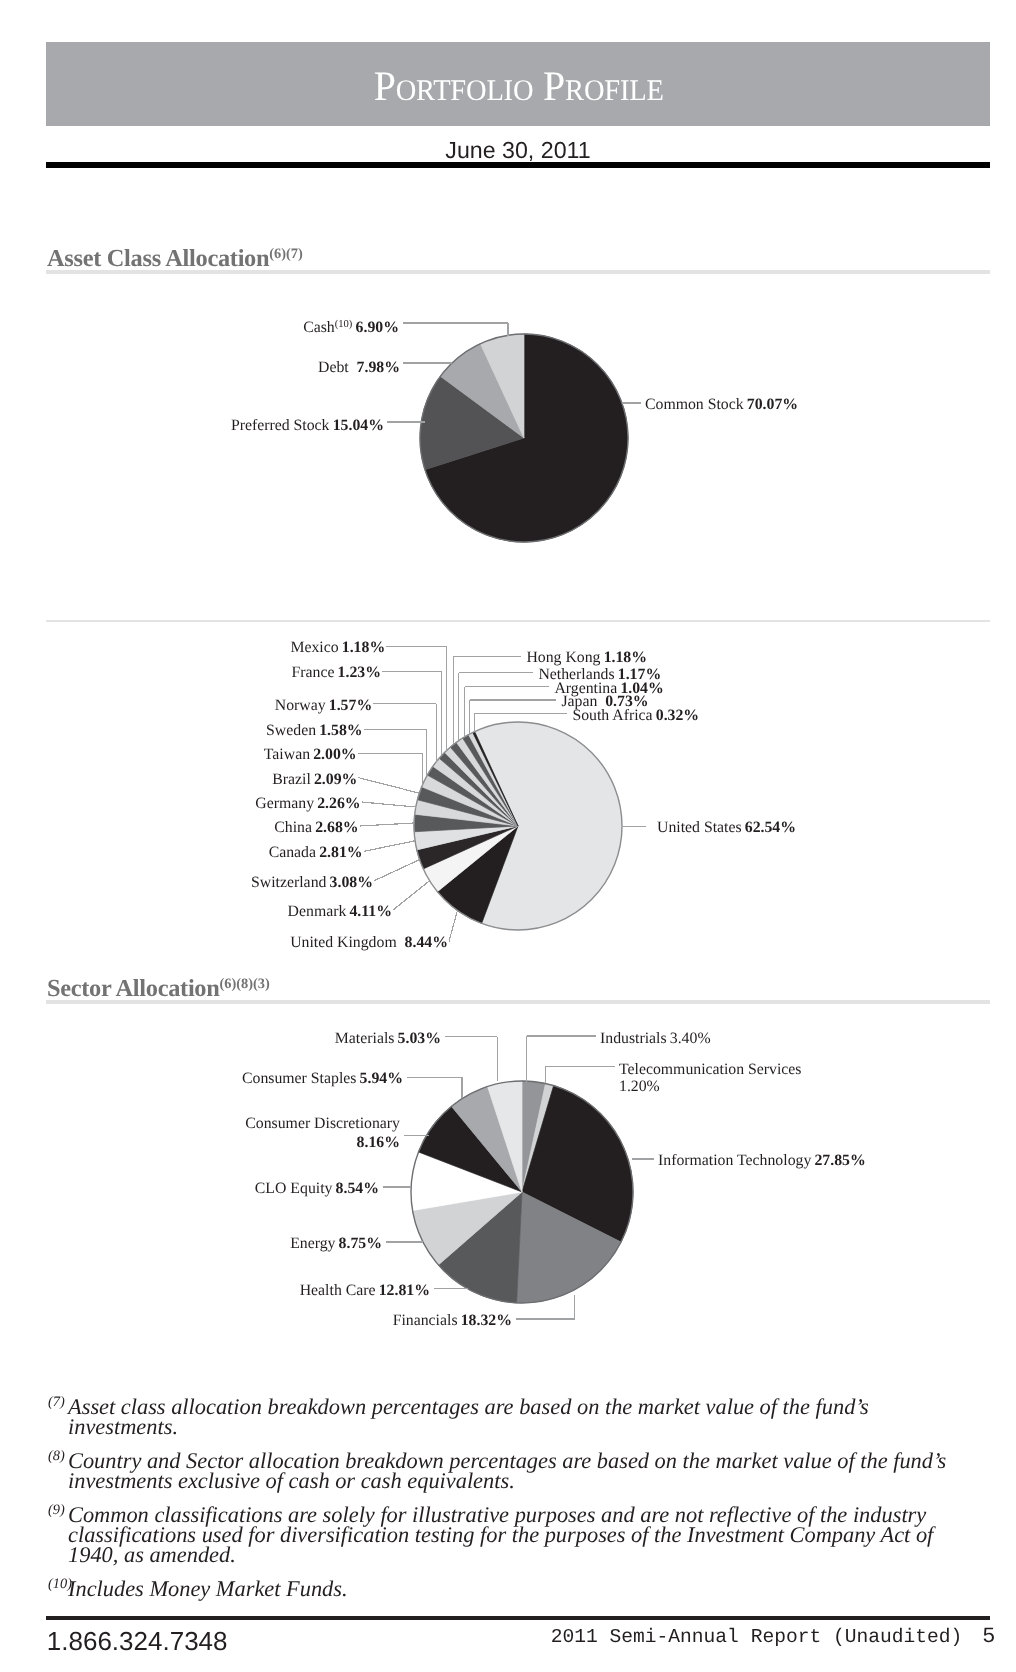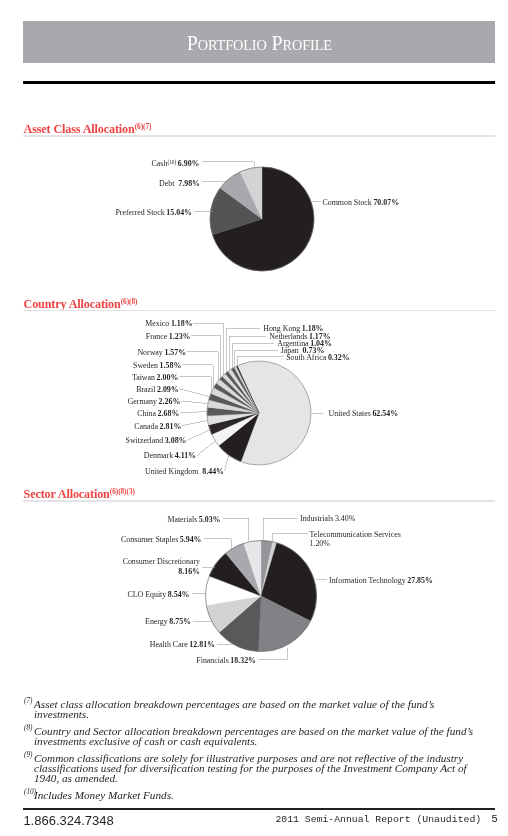--- a/index.html
+++ b/index.html
@@ -13,21 +13,21 @@
   .band-title{position:absolute;left:19px;top:22.5px;width:472px;height:41.5px;
               display:flex;align-items:center;justify-content:center;
               color:#ffffff;font-family:"Liberation Serif",serif;font-size:21px;
               font-variant:small-caps;letter-spacing:-0.1px;}
   .band-title>span{display:inline-block;transform:scaleX(0.95);transform-origin:center;}
   .datetext{position:absolute;left:19px;top:68.5px;width:472px;text-align:center;
             font-family:"Liberation Sans",sans-serif;font-size:11.6px;color:#231f20;}
   .rule-black{position:absolute;left:19px;top:81.2px;width:472px;height:2.9px;background:#000000;}
 
   
-  .sec-title{position:absolute;left:19.5px;font-size:12.2px;font-weight:bold;color:#ef4444;white-space:nowrap;letter-spacing:-0.15px;}
+  .sec-title{position:absolute;left:19.5px;font-size:12.2px;font-weight:bold;color:#737373;white-space:nowrap;letter-spacing:-0.15px;}
   .sec-title .sup{font-size:7.2px;font-weight:bold;position:relative;top:-4.2px;letter-spacing:0;}
   .rule-gray{position:absolute;left:19px;width:472px;height:1.6px;background:#e3e3e4;}
 
   
   .chart-svg{position:absolute;left:0;top:0;width:508px;height:836px;pointer-events:none;}
 
   
   .footnotes{position:absolute;left:20px;top:699px;width:467px;}
   .fn{position:relative;font-style:italic;font-size:11.2px;line-height:10.4px;color:#231f20;
       padding-left:10px;margin-bottom:6.0px;text-align:left;}
@@ -41,26 +41,26 @@
 </style>
 </head>
 <body>
 
 <div class="page">
 
   <div class="band"></div>
   <div class="band-title">
       <span>Portfolio Profile</span>
     </div>
+  <div class="datetext">June 30, 2011</div>
   <div class="rule-black"></div>
 
   <div class="sec-title" style="top:122px"><span>Asset Class Allocation</span><span class="sup">(6)(7)</span></div>
   <div class="rule-gray" style="top:135.2px"></div>
 
-  <div class="sec-title" style="top:297px"><span>Country Allocation</span><span class="sup">(6)(8)</span></div>
   <div class="rule-gray" style="top:309.8px"></div>
 
   <div class="sec-title" style="top:487px"><span>Sector Allocation</span><span class="sup">(6)(8)(3)</span></div>
   <div class="rule-gray" style="top:500px"></div>
 
   <svg class="chart-svg" id="charts" viewBox="0 0 508 836">
       <g>
         <path d="M 258 219 L 258.00 167.00 A 52 52 0 1 1 208.47 234.83 Z" fill="#231f20" stroke="#231f20" stroke-width="0.35"></path>
         <path d="M 258 219 L 208.47 234.83 A 52 52 0 0 1 216.16 188.12 Z" fill="#535355" stroke="#535355" stroke-width="0.35"></path>
         <path d="M 258 219 L 216.16 188.12 A 52 52 0 0 1 236.15 171.81 Z" fill="#a7a9ac" stroke="#a7a9ac" stroke-width="0.35"></path>

